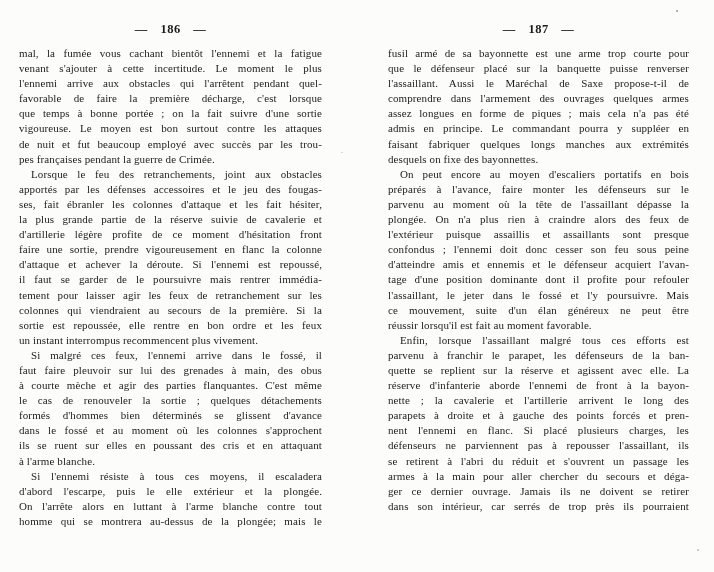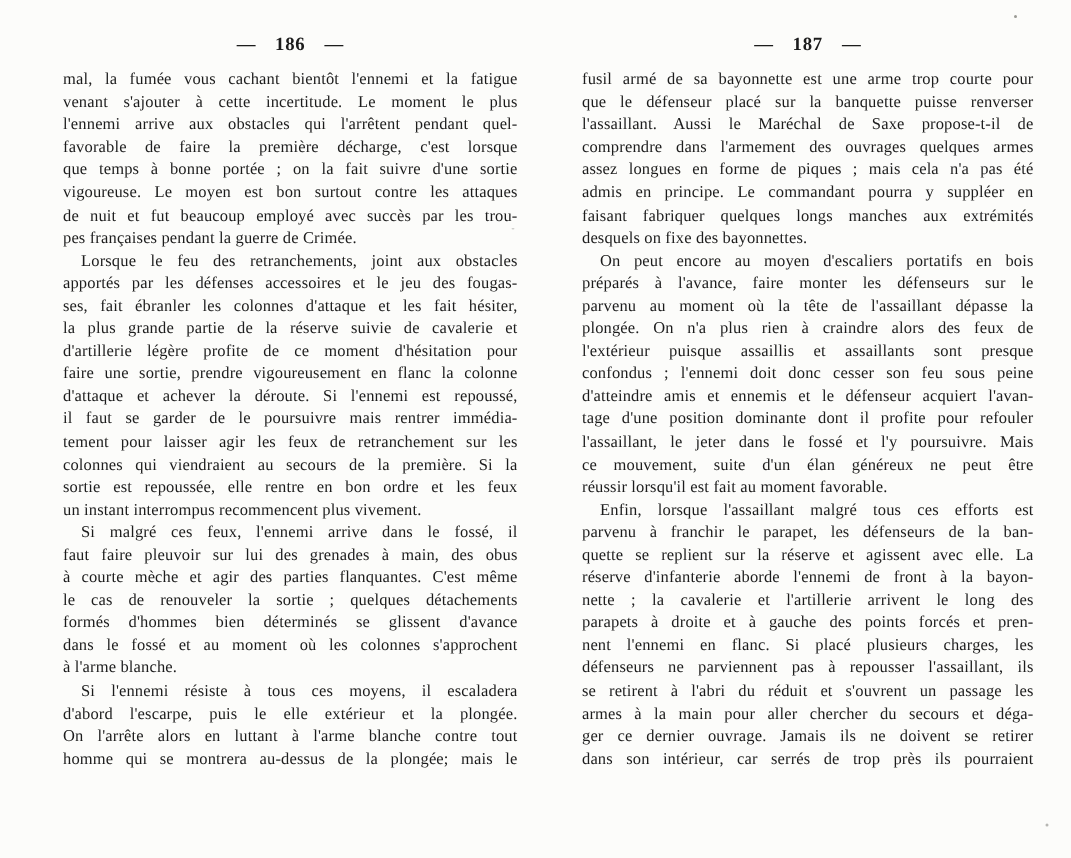--- a/index.html
+++ b/index.html
@@ -16,21 +16,21 @@
     color: #1c1c1c;
   }
   .spread {
     position: absolute;
     inset: 0;
   }
   .page {
     position: absolute;
     top: 22px;
   }
-  .page-left  { left: 19px;  width: 303px; margin-left: 23px; }
+  .page-left  { left: 19px;  width: 303px; }
   .page-right { left: 388px; width: 301px; }
   .page-header {
     text-align: center;
     font-size: 12.5px;
     font-weight: bold;
     letter-spacing: 0.5px;
     word-spacing: 9px;
     height: 15px;
     line-height: 15px;
     margin-bottom: 9px;
@@ -76,34 +76,35 @@
         <div class="line">l'ennemi arrive aux obstacles qui l'arrêtent pendant quel-</div>
         <div class="line">favorable de faire la première décharge, c'est lorsque</div>
         <div class="line">que temps à bonne portée ; on la fait suivre d'une sortie</div>
         <div class="line">vigoureuse. Le moyen est bon surtout contre les attaques</div>
         <div class="line">de nuit et fut beaucoup employé avec succès par les trou-</div>
         <div class="line para-end">pes françaises pendant la guerre de Crimée.</div>
         <div class="line indent">Lorsque le feu des retranchements, joint aux obstacles</div>
         <div class="line">apportés par les défenses accessoires et le jeu des fougas-</div>
         <div class="line">ses, fait ébranler les colonnes d'attaque et les fait hésiter,</div>
         <div class="line">la plus grande partie de la réserve suivie de cavalerie et</div>
-        <div class="line">d'artillerie légère profite de ce moment d'hésitation pour</div>
+        <div class="line">d'artillerie légère profite de ce moment d'hésitation front</div>
         <div class="line">faire une sortie, prendre vigoureusement en flanc la colonne</div>
         <div class="line">d'attaque et achever la déroute. Si l'ennemi est repoussé,</div>
         <div class="line">il faut se garder de le poursuivre mais rentrer immédia-</div>
         <div class="line">tement pour laisser agir les feux de retranchement sur les</div>
         <div class="line">colonnes qui viendraient au secours de la première. Si la</div>
         <div class="line">sortie est repoussée, elle rentre en bon ordre et les feux</div>
         <div class="line para-end">un instant interrompus recommencent plus vivement.</div>
         <div class="line indent">Si malgré ces feux, l'ennemi arrive dans le fossé, il</div>
         <div class="line">faut faire pleuvoir sur lui des grenades à main, des obus</div>
         <div class="line">à courte mèche et agir des parties flanquantes. C'est même</div>
         <div class="line">le cas de renouveler la sortie ; quelques détachements</div>
         <div class="line">formés d'hommes bien déterminés se glissent d'avance</div>
         <div class="line">dans le fossé et au moment où les colonnes s'approchent</div>
+        <div class="line">ils se ruent sur elles en poussant des cris et en attaquant</div>
         <div class="line para-end">à l'arme blanche.</div>
         <div class="line indent">Si l'ennemi résiste à tous ces moyens, il escaladera</div>
         <div class="line">d'abord l'escarpe, puis le elle extérieur et la plongée.</div>
         <div class="line">On l'arrête alors en luttant à l'arme blanche contre tout</div>
         <div class="line">homme qui se montrera au-dessus de la plongée; mais le</div>
       </div>
   </section>
 
   <section class="page page-right">
     <div class="page-header">— 187 —</div>

